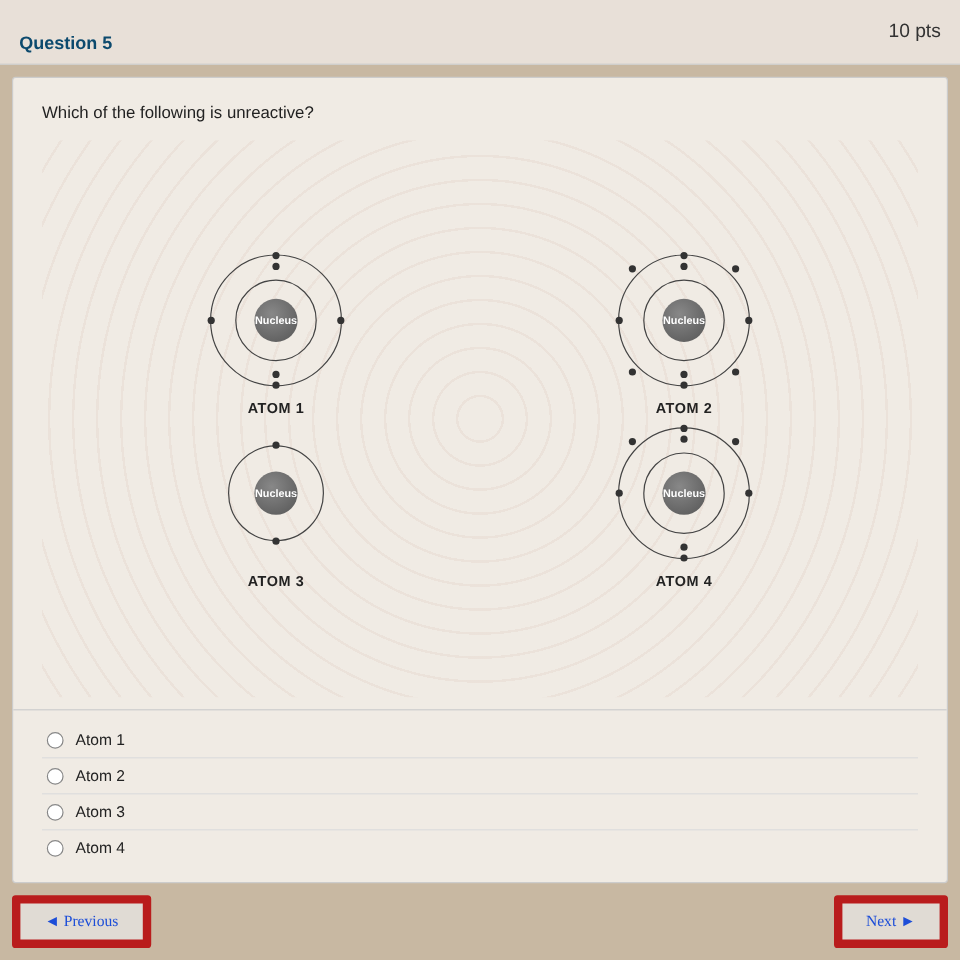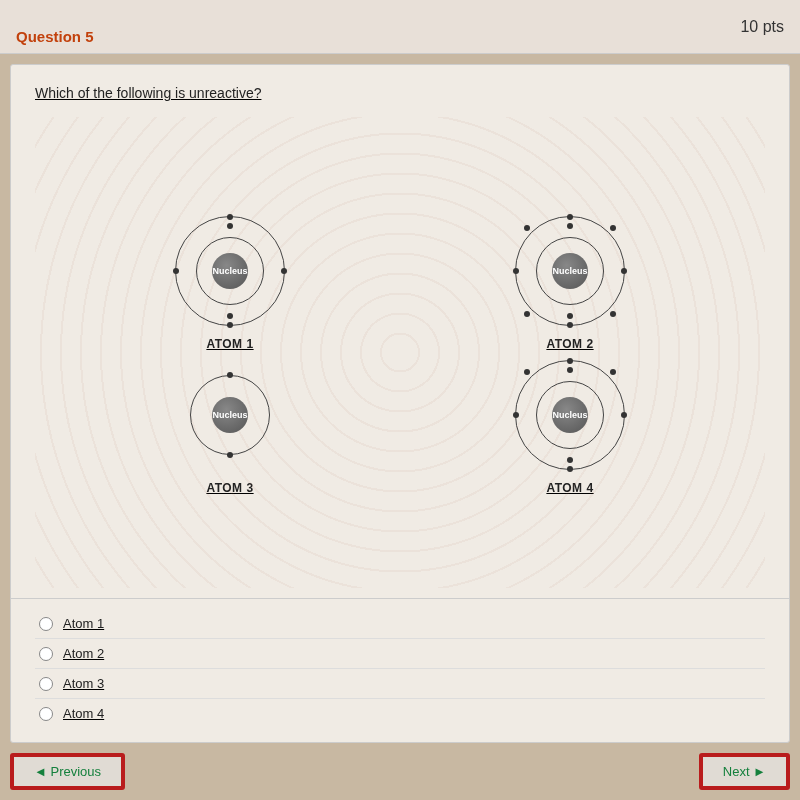--- a/index.html
+++ b/index.html
@@ -20,39 +20,38 @@
       padding: 8px 16px;
       display: flex;
       justify-content: space-between;
       align-items: center;
       min-height: 36px;
     }
 
     .header-title {
       font-size: 15px;
       font-weight: bold;
-      color: #c2410c;
+      color: #0c4a6e;
       margin-top: 20px;
     }
 
     .header-pts {
       font-size: 16px;
       color: #333;
     }
 
     .main-content {
       background: #f0ebe4;
       margin: 10px 10px 0 10px;
       border: 1px solid #ccc;
       border-radius: 3px;
       flex: 1;
       display: flex;
       flex-direction: column;
       overflow: hidden;
-      text-decoration: underline;
     }
 
     .question-area {
       padding: 20px 24px 10px 24px;
       flex: 1;
       display: flex;
       flex-direction: column;
     }
 
     .question-text {
@@ -164,29 +163,30 @@
 
     .footer-bar {
       display: flex;
       justify-content: space-between;
       padding: 10px 10px;
       align-items: center;
     }
 
     .nav-button {
       background: #e0dbd4;
-      border: 4px solid #b91c1c;
+      border: 7px solid #b91c1c;
       border-radius: 3px;
       padding: 7px 20px;
       font-size: 13px;
-      color: #15803d;
+      color: #1d4ed8;
       cursor: pointer;
       display: flex;
       align-items: center;
       gap: 4px;
+      font-family: Liberation Serif, serif;
     }
 
     
     
     
     
 
     .background-wavy {
       position: absolute;
       top: 0; left: 0; right: 0; bottom: 0;

